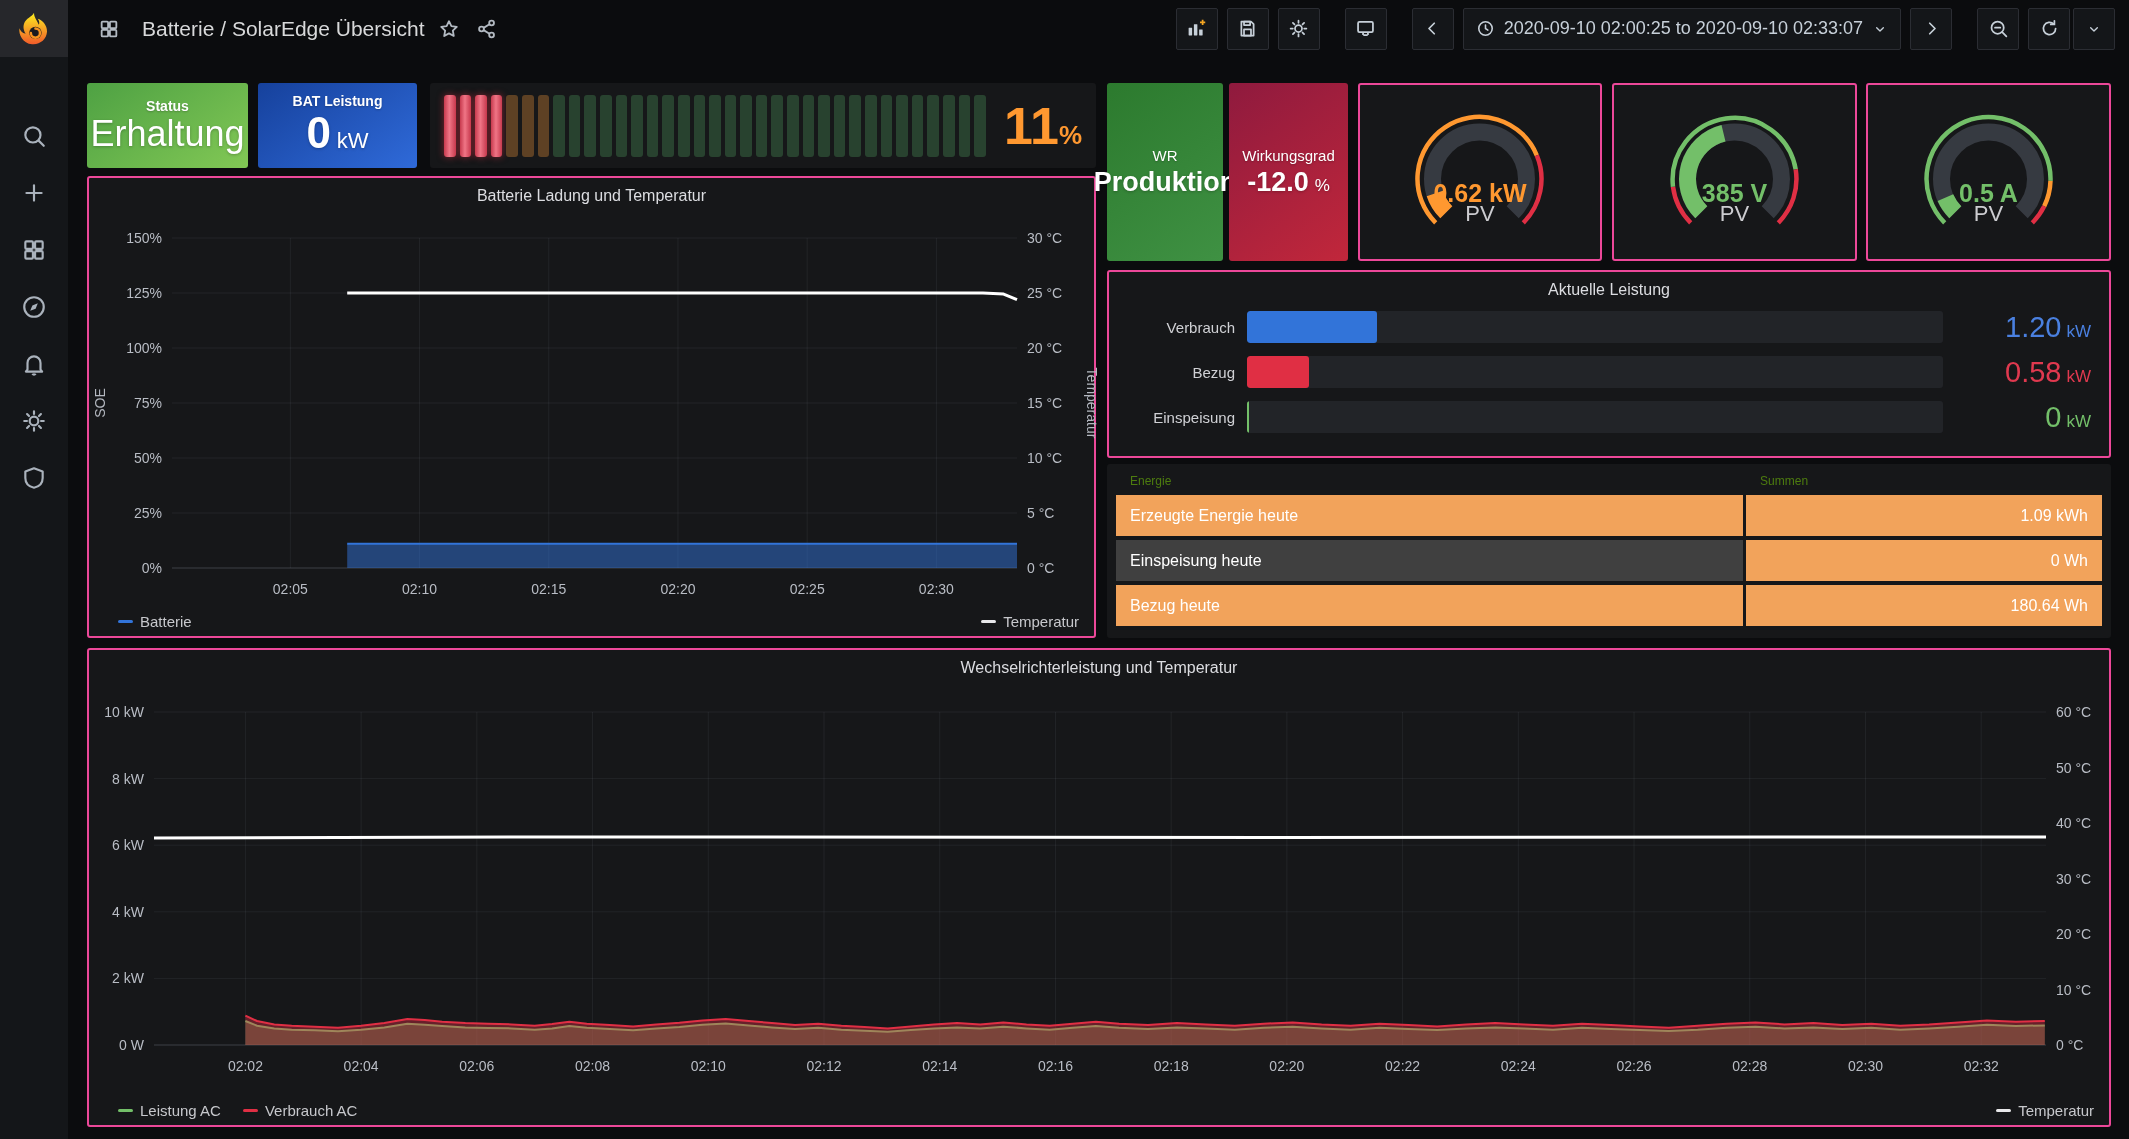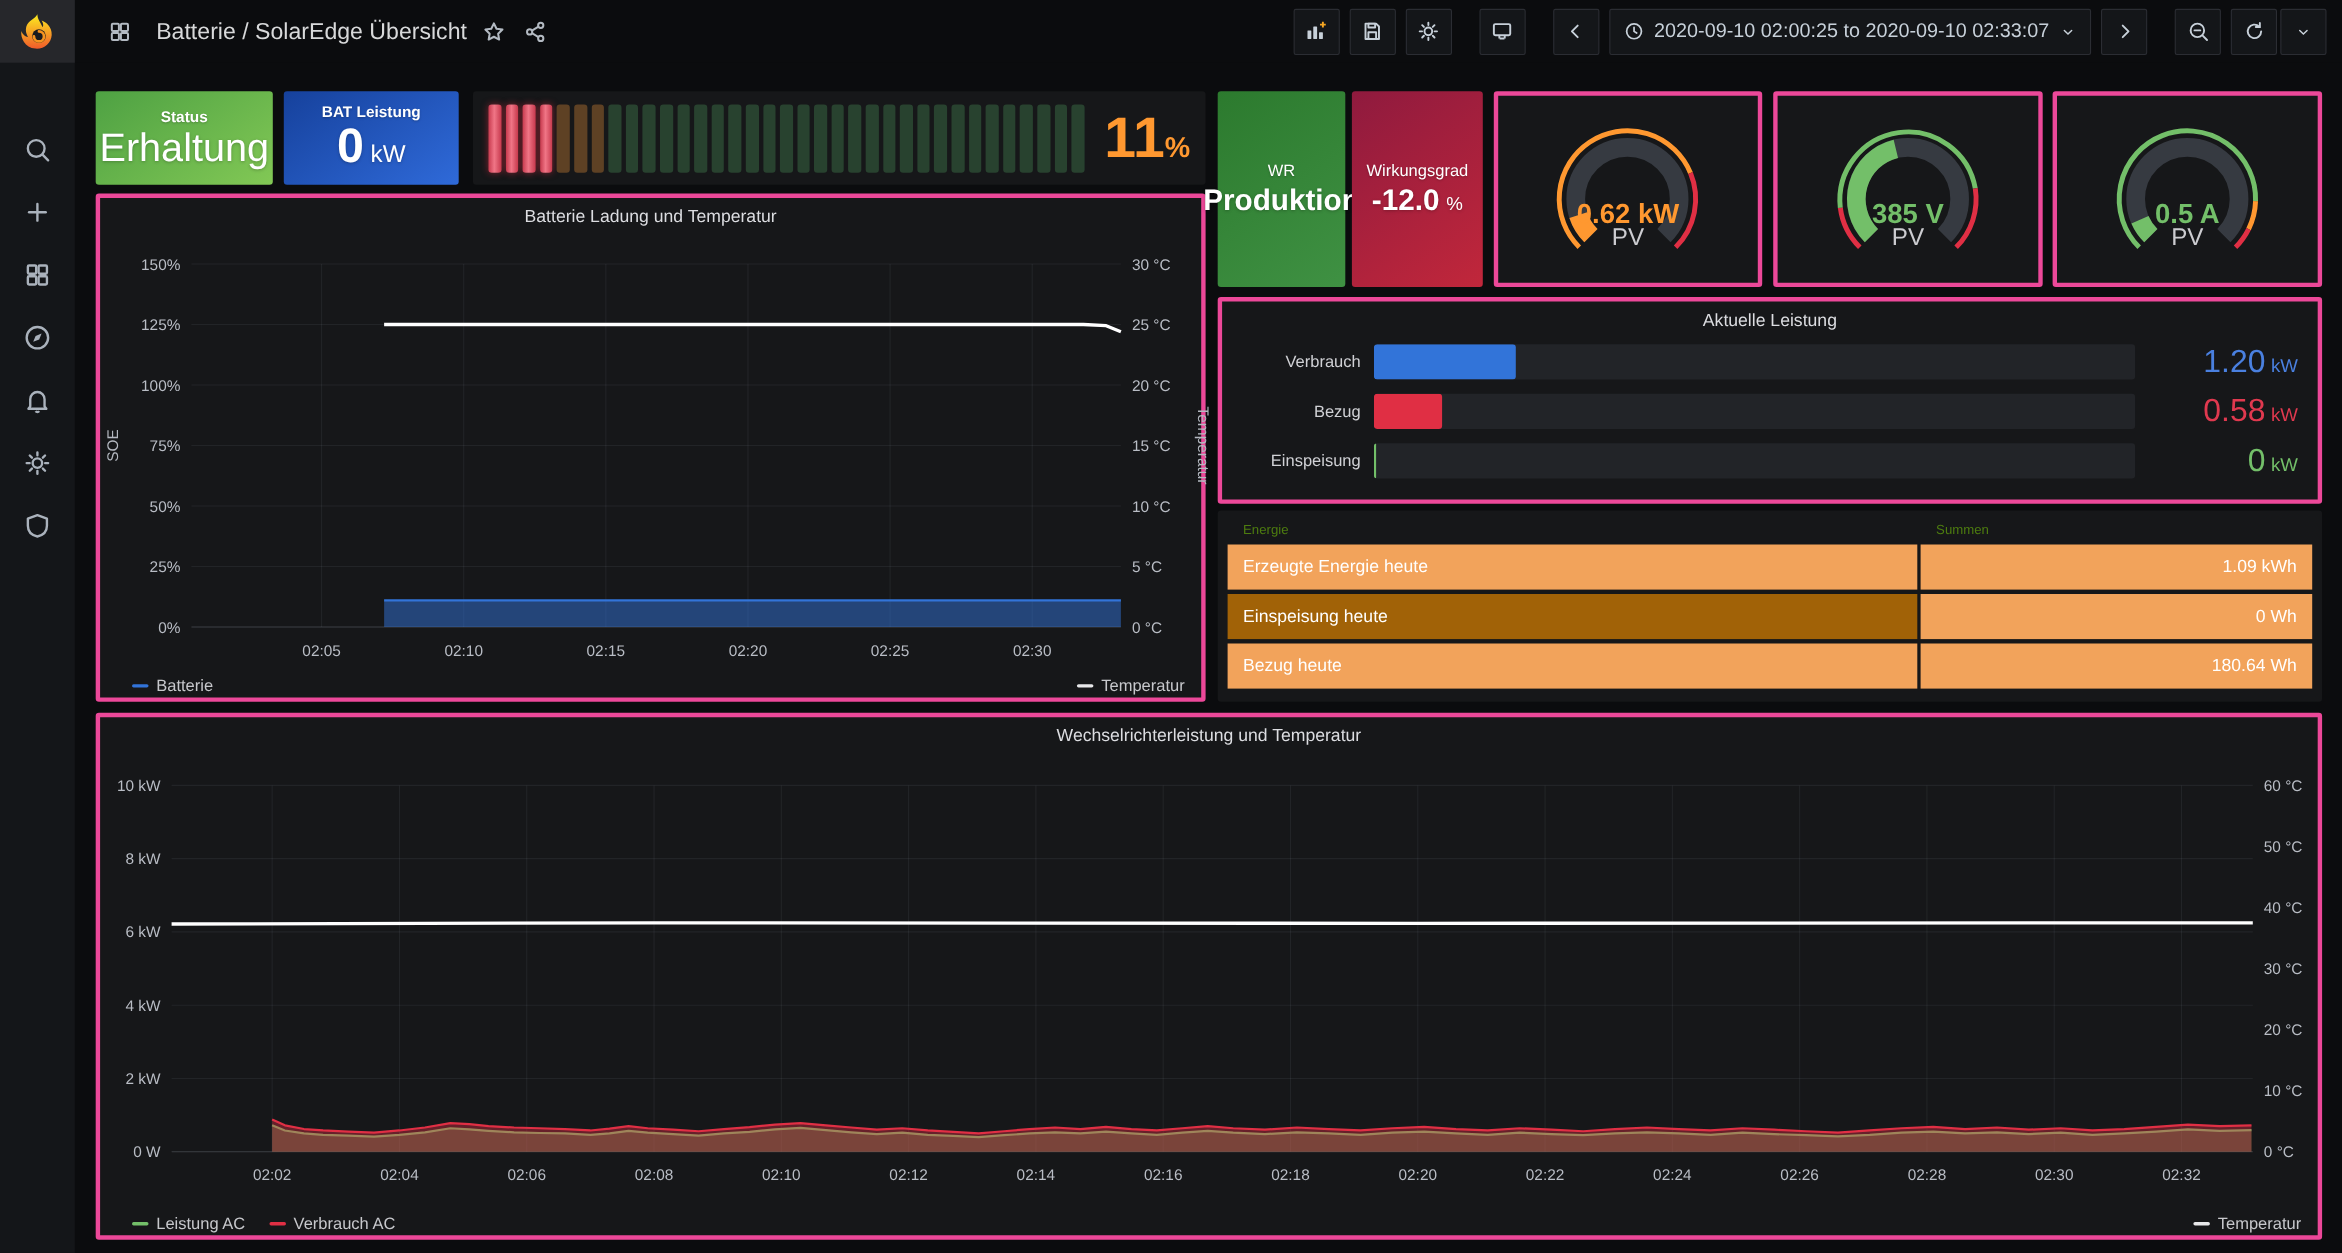--- a/index.html
+++ b/index.html
@@ -17,21 +17,21 @@
   .nav-title{font-size:21px;color:#d8d9da;margin:0 6px 0 14px;cursor:pointer;white-space:nowrap;}
   .nav-ic{color:#b3bac2;width:22px;height:22px;margin:0 8px;cursor:pointer;}
   .nav-right{margin-left:auto;display:flex;align-items:center;gap:9px;}
   .nav-btn{height:42px;min-width:42px;box-sizing:border-box;border:1px solid #2b2d33;background:#141619;
            border-radius:2px;display:flex;align-items:center;justify-content:center;color:#c7d0d9;cursor:pointer;}
   .nav-btn svg{width:21px;height:21px;}
   .time-btn{padding:0 12px;gap:9px;font-size:18px;white-space:nowrap;}
   .gap-l{margin-left:16px;}
   .tight{margin-left:-6px;}
   
-  .panel{position:absolute;background:#161719;border:4px solid #ec4899;border-radius:3px;box-sizing:border-box;}
+  .panel{position:absolute;background:#161719;border:2px solid #ec4899;border-radius:3px;box-sizing:border-box;}
   .panel-title{text-align:center;font-size:16px;font-weight:500;color:#dcdde1;padding-top:9px;cursor:pointer;}
   .grad{display:flex;flex-direction:column;align-items:center;justify-content:center;border:none;}
   .grad .slabel{font-size:14px;font-weight:700;color:#fff;text-shadow:0 1px 2px rgba(0,0,0,.25);}
   .grad .svalue{font-size:36px;font-weight:500;color:#fff;line-height:1.1;text-shadow:0 1px 3px rgba(0,0,0,.25);}
   .grad .svalue .unit{font-size:22px;font-weight:500;margin-left:6px;}
   .grad-status{background:linear-gradient(145deg,#4ea143 0%,#82c855 100%);}
   .grad-bat{background:linear-gradient(145deg,#16419c 0%,#2f6ad9 100%);}
   .grad-wr{background:linear-gradient(145deg,#2c7a2e 0%,#3f9143 100%);}
   .grad-wirk{background:linear-gradient(145deg,#8f1a3e 0%,#c1273b 100%);}
   .grad-wr .svalue,.grad-wirk .svalue{font-size:27px;font-weight:700;}
@@ -411,21 +411,21 @@
     <div class="erow ehead">
       <div class="c1">Energie</div>
       <div class="c2">Summen</div>
     </div>
     <div id="etable-body">
         <div class="erow edata">
           <div class="c1" style="background: rgb(242, 163, 91);">Erzeugte Energie heute</div>
           <div class="c2" style="background: rgb(242, 163, 91);">1.09 kWh</div>
         </div>
         <div class="erow edata">
-          <div class="c1" style="background: #a16207;">Einspeisung heute</div>
+          <div class="c1" style="background: #404040;">Einspeisung heute</div>
           <div class="c2" style="background: rgb(242, 163, 91);">0 Wh</div>
         </div>
         <div class="erow edata">
           <div class="c1" style="background: rgb(242, 163, 91);">Bezug heute</div>
           <div class="c2" style="background: rgb(242, 163, 91);">180.64 Wh</div>
         </div>
       </div>
   </section>
 
   <section class="panel" style="left:87px;top:648px;width:2024px;height:479px;">

